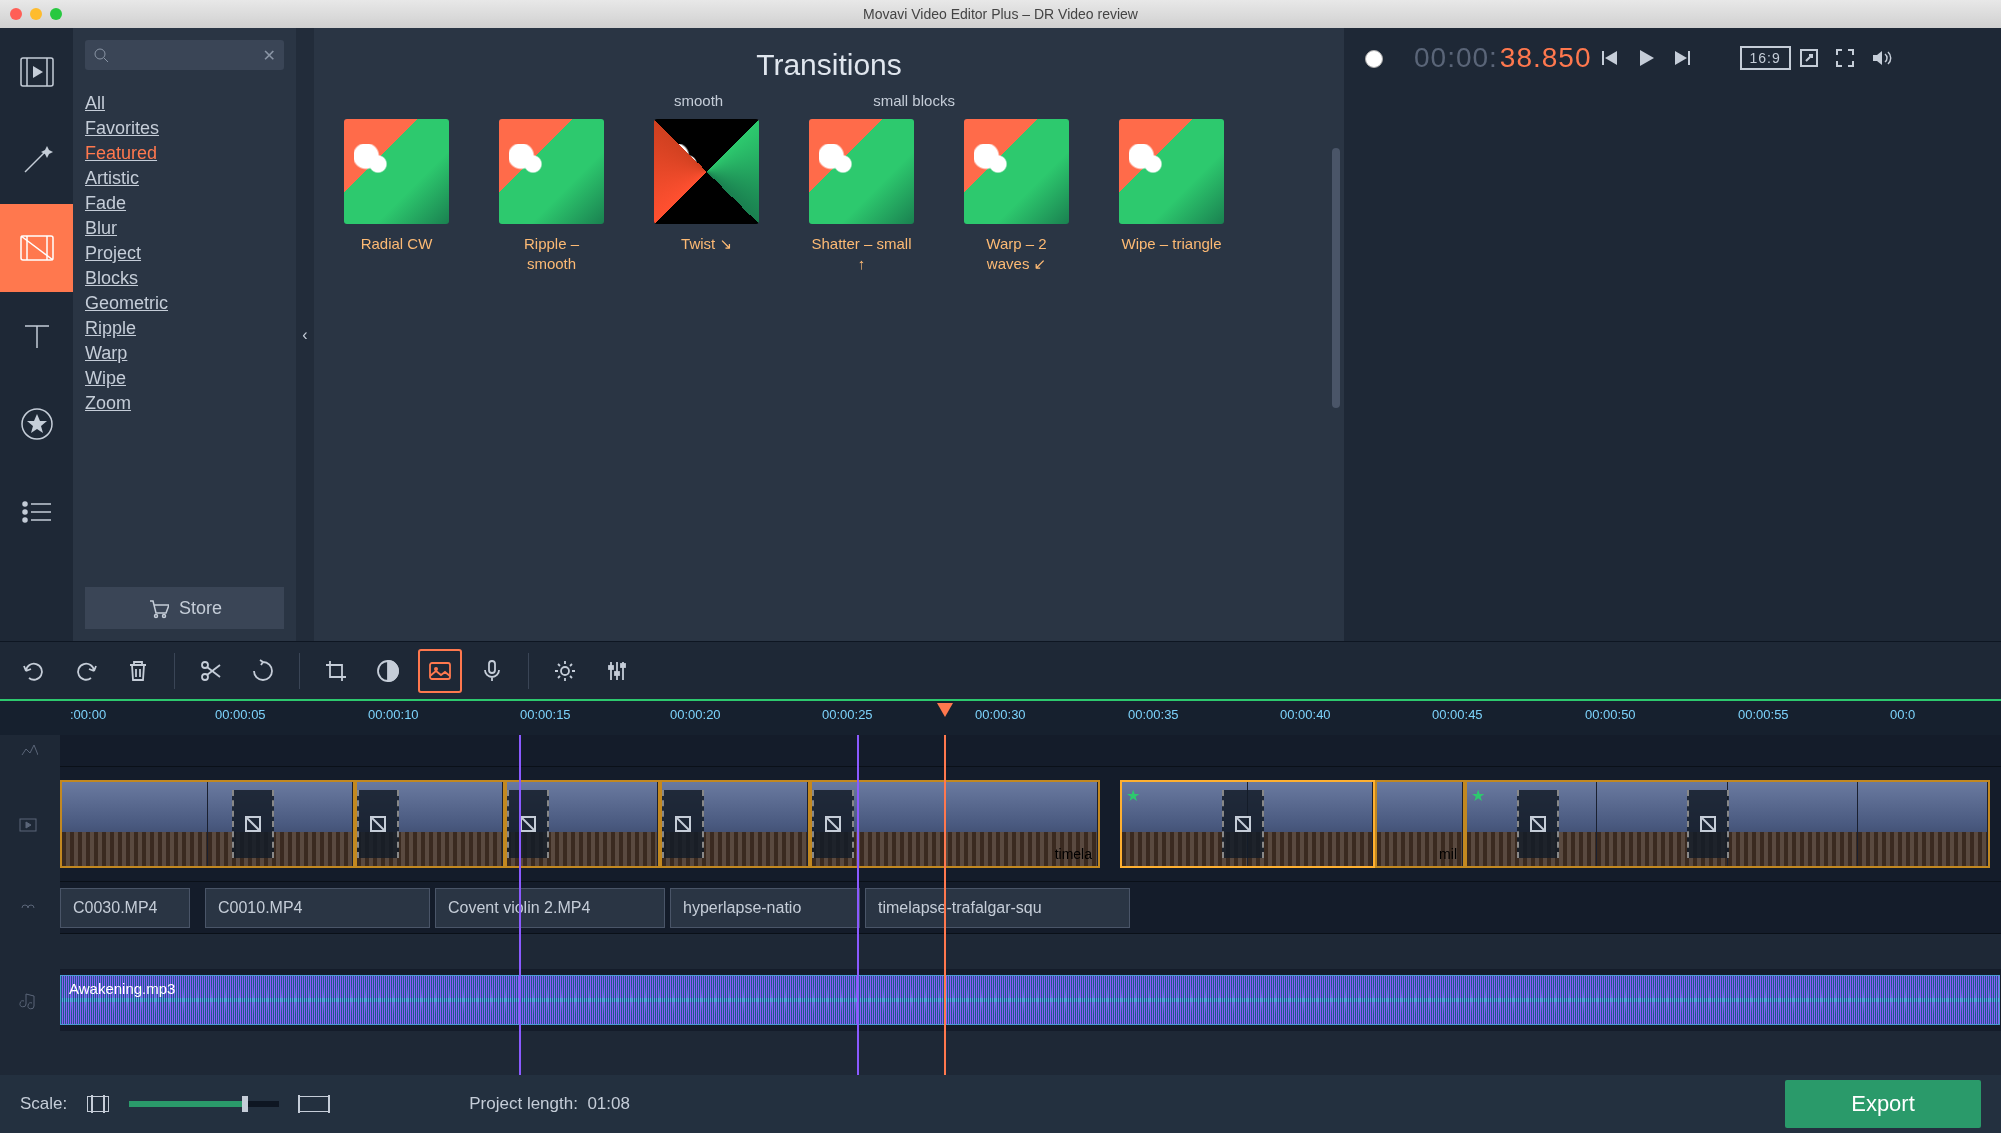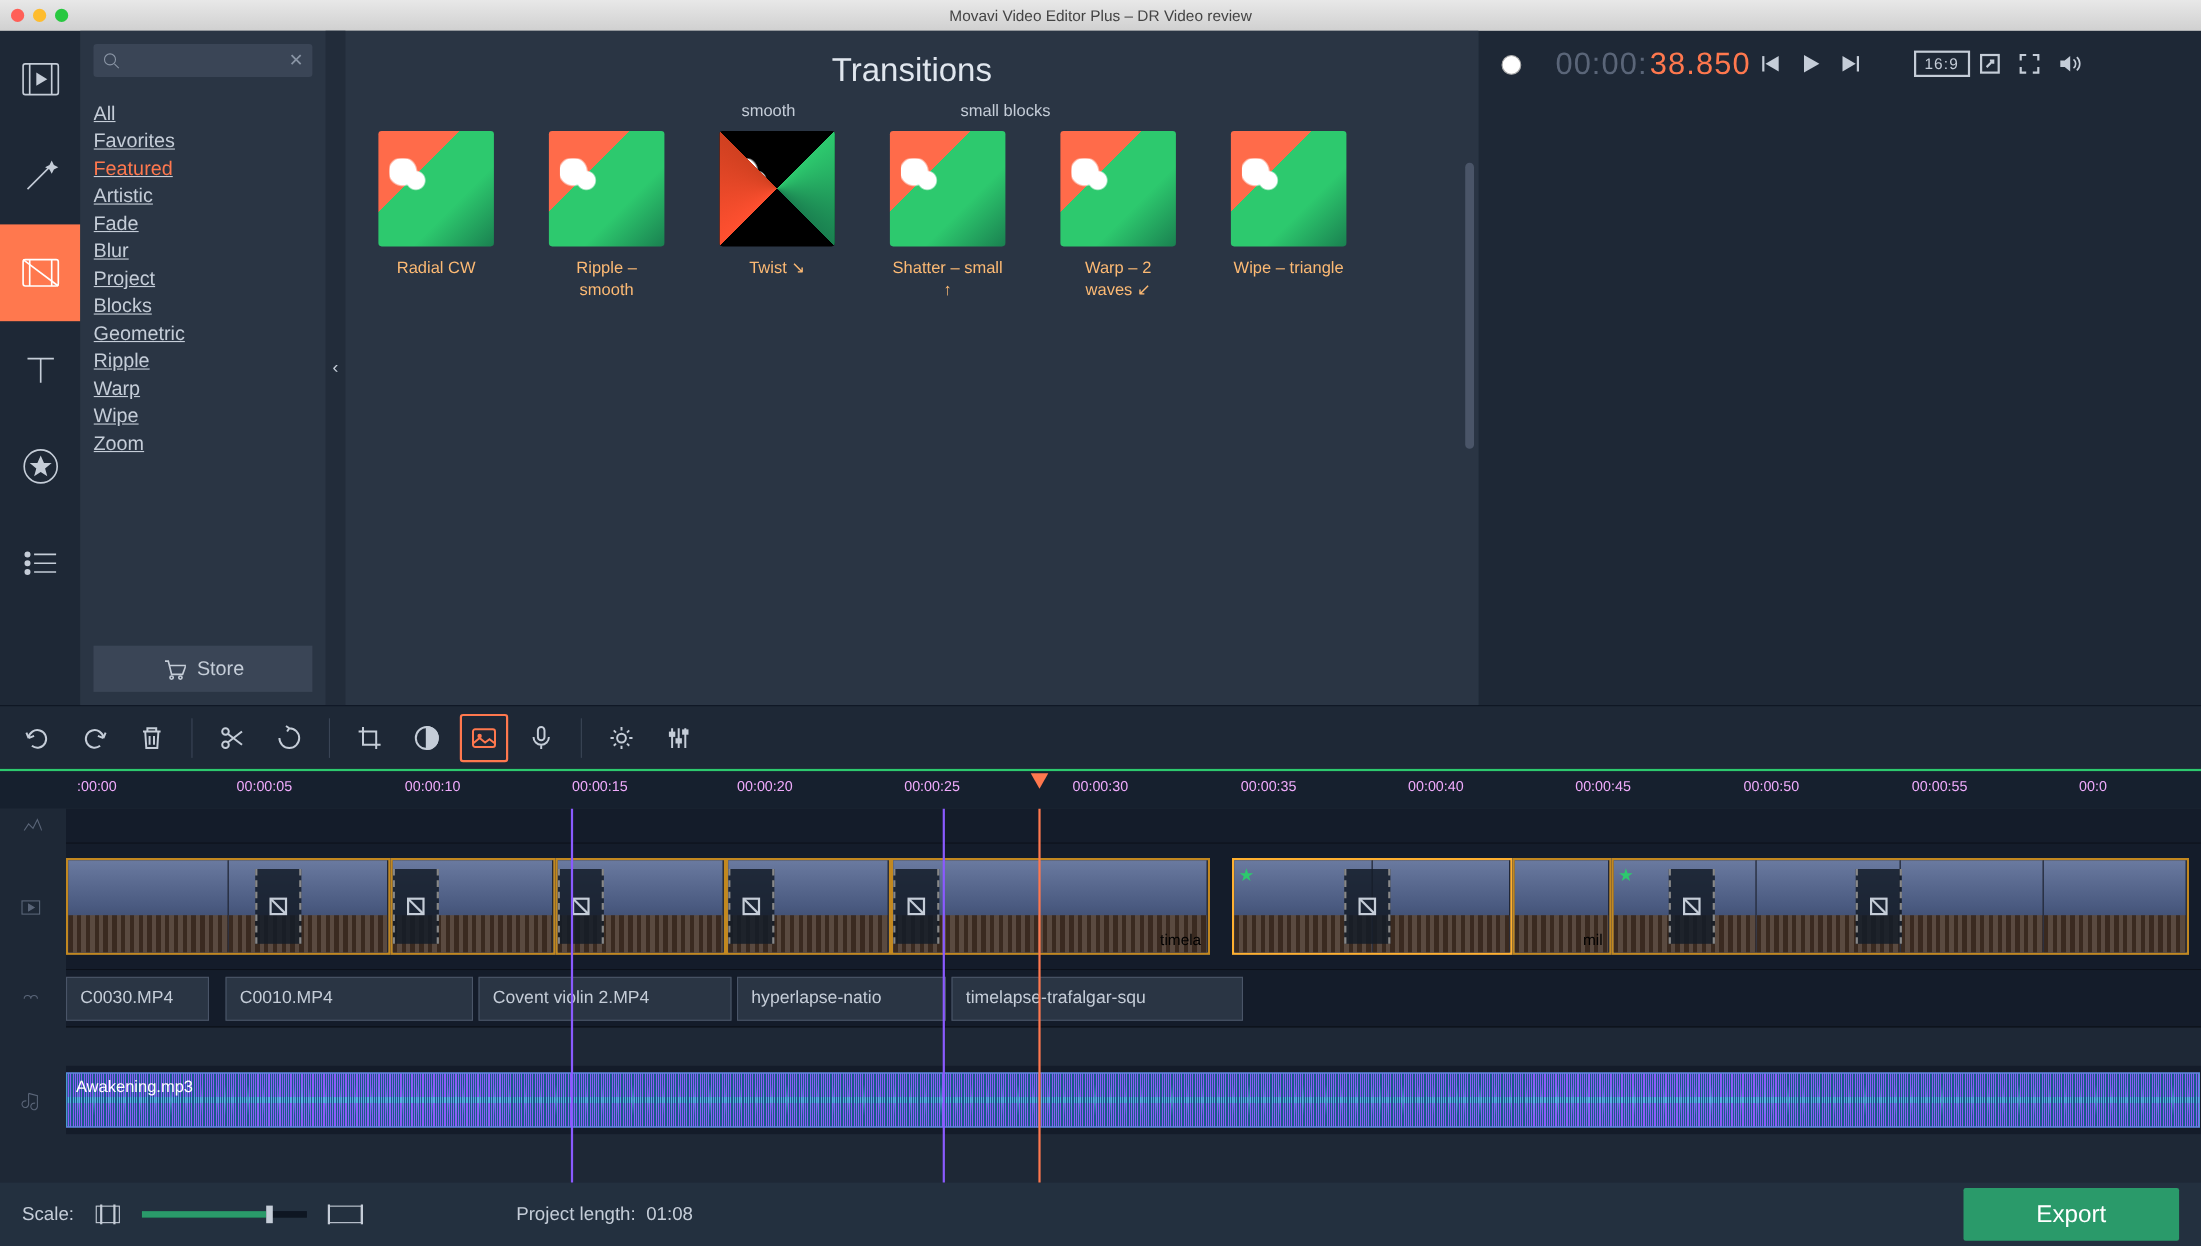--- a/index.html
+++ b/index.html
@@ -69,21 +69,21 @@
 .toolbar { height: 58px; background: #1e2836; display: flex; align-items: center; padding: 0 12px; gap: 8px; border-top: 1px solid #0e1622; }
 .toolbar .divider { width: 1px; height: 36px; background: #3a4556; margin: 0 6px; }
 .tb-btn { width: 44px; height: 44px; display: flex; align-items: center; justify-content: center; cursor: pointer; border-radius: 3px; }
 .tb-btn.active { border: 2px solid #ff784e; }
 .tb-btn svg { width: 26px; height: 26px; stroke: #c5cdd8; fill: none; stroke-width: 1.8; }
 .tb-btn.active svg { stroke: #ff784e; }
 
 
 .timeline-area { background: #1e2836; }
 .ruler { height: 36px; background: #16202e; display: flex; position: relative; border-top: 2px solid #2dc96e; }
-.ruler-tick { position: absolute; top: 6px; font-size: 13px; color: #f0abfc; }
+.ruler-tick { position: absolute; top: 6px; font-size: 13px; color: #7dd3fc; }
 .playhead-ruler { position:absolute; left: 937px; top: 2px; width: 0; height: 0; border-left: 8px solid transparent; border-right: 8px solid transparent; border-top: 14px solid #ff784e; }
 .playhead-line { position: absolute; left: 944px; top: 0; bottom: -340px; width: 2px; background: #ff784e; z-index: 10; pointer-events: none; }
 .purple-marker { position:absolute; top:0; bottom:-340px; width:2px; background:#8a5aff; z-index:5; }
 
 .timeline-body { position: relative; height: 340px; overflow: hidden; }
 .tracks { margin-left: 60px; position: relative; }
 .track-headers { position: absolute; left: 0; top: 0; width: 55px; }
 .th-icon { height: 45px; display:flex; align-items:center; justify-content:center; }
 .th-icon svg { width:20px; height:20px; stroke:#5a6578; fill:none; }
 

